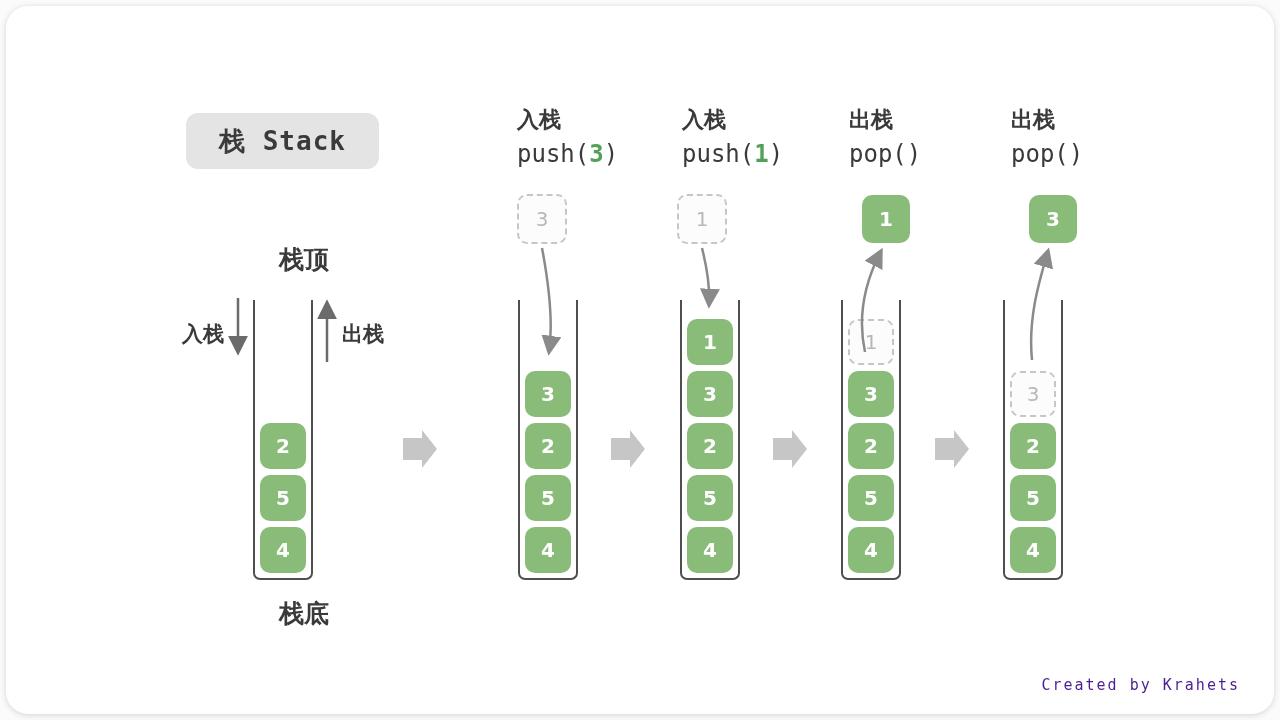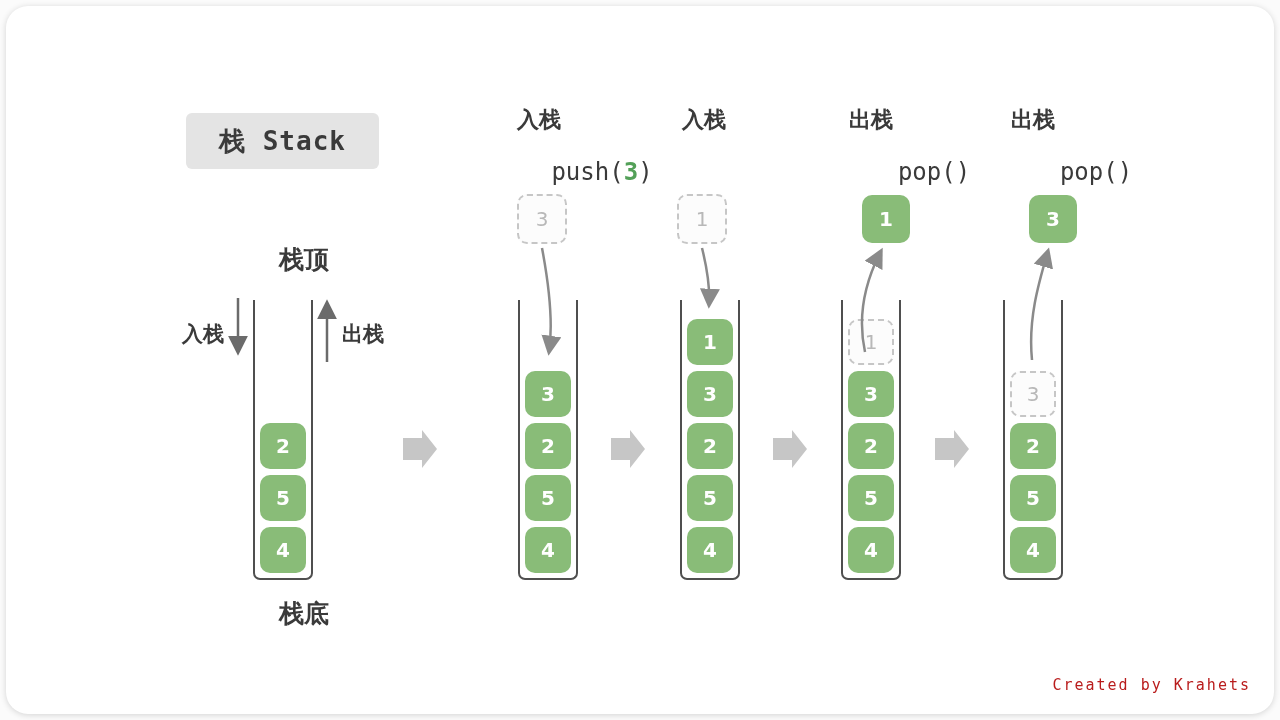--- a/index.html
+++ b/index.html
@@ -9,34 +9,34 @@
     font-family:"Liberation Sans","DejaVu Sans",sans-serif;
   }
   .card{
     position:absolute;left:6px;top:6px;width:1268px;height:708px;
     background:#ffffff;border-radius:22px;
     box-shadow:0 1px 6px rgba(0,0,0,0.16);
   }
   .abs{position:absolute;}
   .title-box{
     left:186px;top:113px;width:193px;height:56px;
-    background:#e4e4e4;border-radius:6px;
+    background:#e4e4e4;border-radius:12px;
     display:flex;align-items:center;justify-content:center;
     font-family:"DejaVu Sans Mono","Liberation Mono",monospace;
     font-size:26px;font-weight:bold;color:#3a3a3a;letter-spacing:1px;
   }
   .cjk-label{font-weight:bold;color:#3a3a3a;}
   .top-bottom-label{width:90px;text-align:right;font-size:25px;}
   .side-label{font-size:21px;}
   .col-header{width:170px;}
   .col-header .op{font-size:22px;font-weight:bold;color:#3a3a3a;line-height:26px;}
   .col-header .code{
-    margin-top:25px;
+    margin-top:7px;
     font-family:"DejaVu Sans Mono","Liberation Mono",monospace;
-    font-size:24px;color:#3a3a3a;line-height:28px;text-align:center;
+    font-size:24px;color:#3a3a3a;line-height:28px;
   }
   .code .arg{color:#53a058;font-weight:bold;}
   .stack{
     top:300px;width:60px;height:280px;box-sizing:border-box;
     border-left:2px solid #4f4f4f;border-right:2px solid #4f4f4f;border-bottom:2px solid #4f4f4f;
     border-radius:0 0 7px 7px;background:#ffffff;
     display:flex;flex-direction:column;justify-content:flex-end;align-items:center;
     gap:6px;padding-bottom:5px;
   }
   .cell{
@@ -55,23 +55,23 @@
     display:flex;align-items:center;justify-content:center;
     font-size:20px;font-weight:bold;
     font-family:"DejaVu Sans","Liberation Sans",sans-serif;
   }
   .float-cell.solid{background:#89bc78;color:#ffffff;}
   .float-cell.ghost{
     width:50px;height:50px;background:#fcfcfc;
     border:2px dashed #c6c6c6;color:#b8b8b8;font-weight:normal;
   }
   .watermark{
-    right:29px;top:676px;
+    right:40px;top:676px;
     font-family:"DejaVu Sans Mono","Liberation Mono",monospace;
-    font-size:15px;color:#b91c1c;letter-spacing:2px;
+    font-size:15px;color:#4c1d95;letter-spacing:2px;
   }
   svg.overlay{position:absolute;left:0;top:0;pointer-events:none;}
 </style>
 </head>
 <body>
 
 <div class="card"></div>
 
 <div class="abs title-box">栈 Stack</div>
 
@@ -79,20 +79,21 @@
 <div class="abs cjk-label top-bottom-label" style="left:239px;top:597px;">栈底</div>
 <div class="abs cjk-label side-label" style="left:182px;top:320px;">入栈</div>
 <div class="abs cjk-label side-label" style="left:342px;top:320px;">出栈</div>
 
 <div class="abs col-header" style="left:517px;top:107px;">
   <div class="op">入栈</div>
   <div class="code"><span>push(</span><span class="arg">3</span><span>)</span></div>
 </div>
 <div class="abs col-header" style="left:682px;top:107px;">
   <div class="op">入栈</div>
+  <div class="code"><span>push(</span><span class="arg">1</span><span>)</span></div>
 </div>
 <div class="abs col-header" style="left:849px;top:107px;">
   <div class="op">出栈</div>
   <div class="code"><span>pop(</span><span class="arg"></span><span>)</span></div>
 </div>
 <div class="abs col-header" style="left:1011px;top:107px;">
   <div class="op">出栈</div>
   <div class="code"><span>pop(</span><span class="arg"></span><span>)</span></div>
 </div>
 

